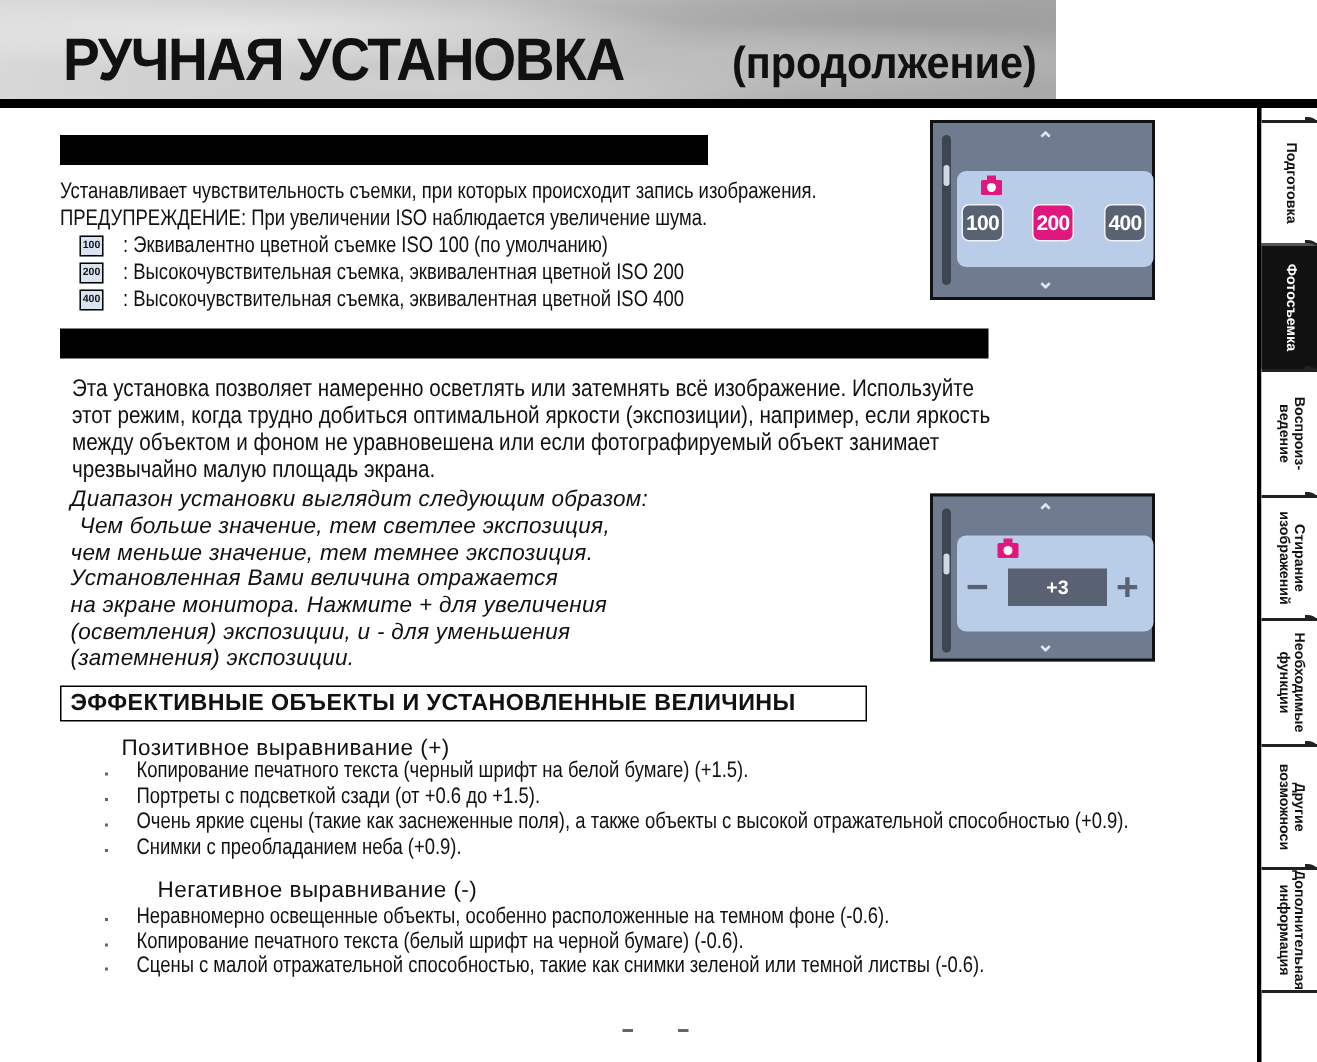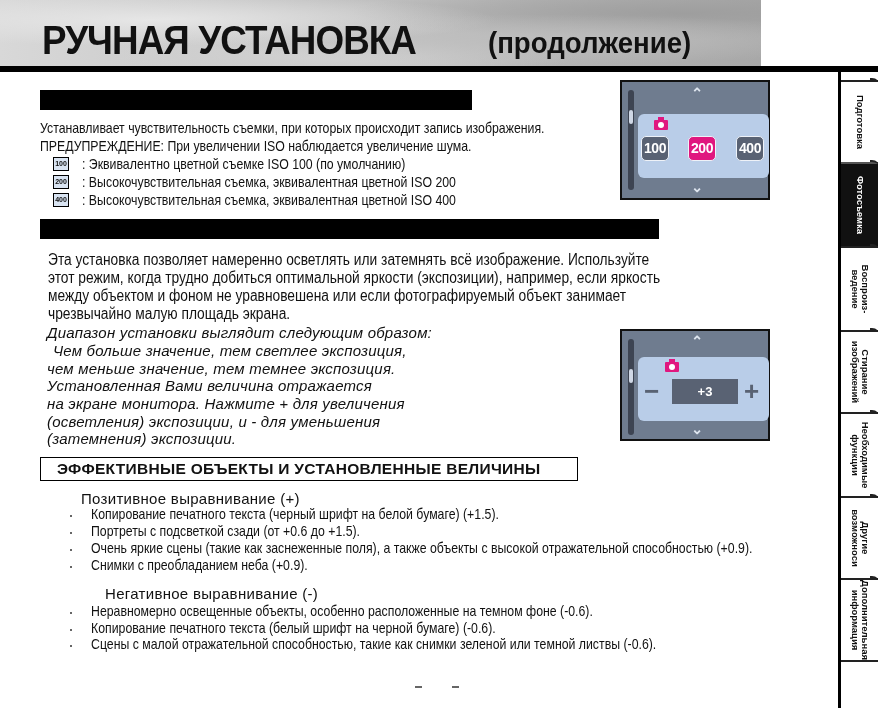--- a/index.html
+++ b/index.html
@@ -1,20 +1,20 @@
 <!DOCTYPE html>
 <html><head>
 <meta charset="utf-8">
 <style>
   * { box-sizing: border-box; margin: 0; padding: 0; }
   html, body { width: 878px; height: 708px; background: #fff; overflow: hidden; }
   body { position: relative; font-family: "Liberation Sans", sans-serif; color: #111; }
 
   .header {
-    position: absolute; left: 0; top: 0; width: 761px; height: 66px;
+    position: absolute; left: 0; top: 0; width: 704px; height: 66px;
     background:
       radial-gradient(ellipse at 20% 30%, #e6e6e6 0%, transparent 40%),
       radial-gradient(ellipse at 70% 60%, #bdbdbd 0%, transparent 45%),
       radial-gradient(ellipse at 90% 20%, #9e9e9e 0%, transparent 35%),
       radial-gradient(ellipse at 45% 80%, #d4d4d4 0%, transparent 40%),
       linear-gradient(90deg, #d8d8d8 0%, #c4c4c4 40%, #b5b5b5 70%, #a8a8a8 100%);
   }
   .header-title {
     position: absolute; left: 42px; top: 18px;
     font-family: "Liberation Sans", sans-serif; font-weight: bold;
@@ -56,21 +56,21 @@
     position: absolute; width: 28px; height: 25px; border-radius: 5px; background: #596273;
     color: #fff; font-weight: bold; font-size: 14px; line-height: 23px; text-align: center;
     border: 1px solid #eef2f8; letter-spacing: -0.5px;
   }
   .iso-btn.sel { background: #e0177f; }
   .ev-box { position: absolute; background: #596273; color: #fff; font-weight: bold; font-size: 13px; text-align: center; }
   .ev-sign { position: absolute; color: #596273; font-weight: bold; font-size: 26px; line-height: 20px; }
 
   .eff-box {
     position: absolute; left: 40px; top: 457px; width: 538px; height: 24px;
-    border: 1.5px solid #000; font-weight: bold; font-size: 15.5px; line-height: 21px; padding-left: 16px; letter-spacing: 0.3px;
+    border: 1.5px solid #000; font-weight: bold; font-size: 15.5px; line-height: 21px; padding-left: 6px; letter-spacing: 0.3px;
   }
   .sub-h { font-size: 15px; line-height: 17px; letter-spacing: 0.3px; }
   .dot { position: absolute; width: 2px; height: 2px; background: #666; }
 
   .tab {
     position: absolute; left: 841px; width: 37px; background: #fff;
     border-top: 2px solid #222;
   }
   .tab::after { content: ""; position: absolute; right: -2px; top: -4px; width: 10px; height: 6px; border-top: 2px solid #222; border-radius: 0 8px 0 0; }
   .tab.active { background: #111; border-top-color: #555; }

